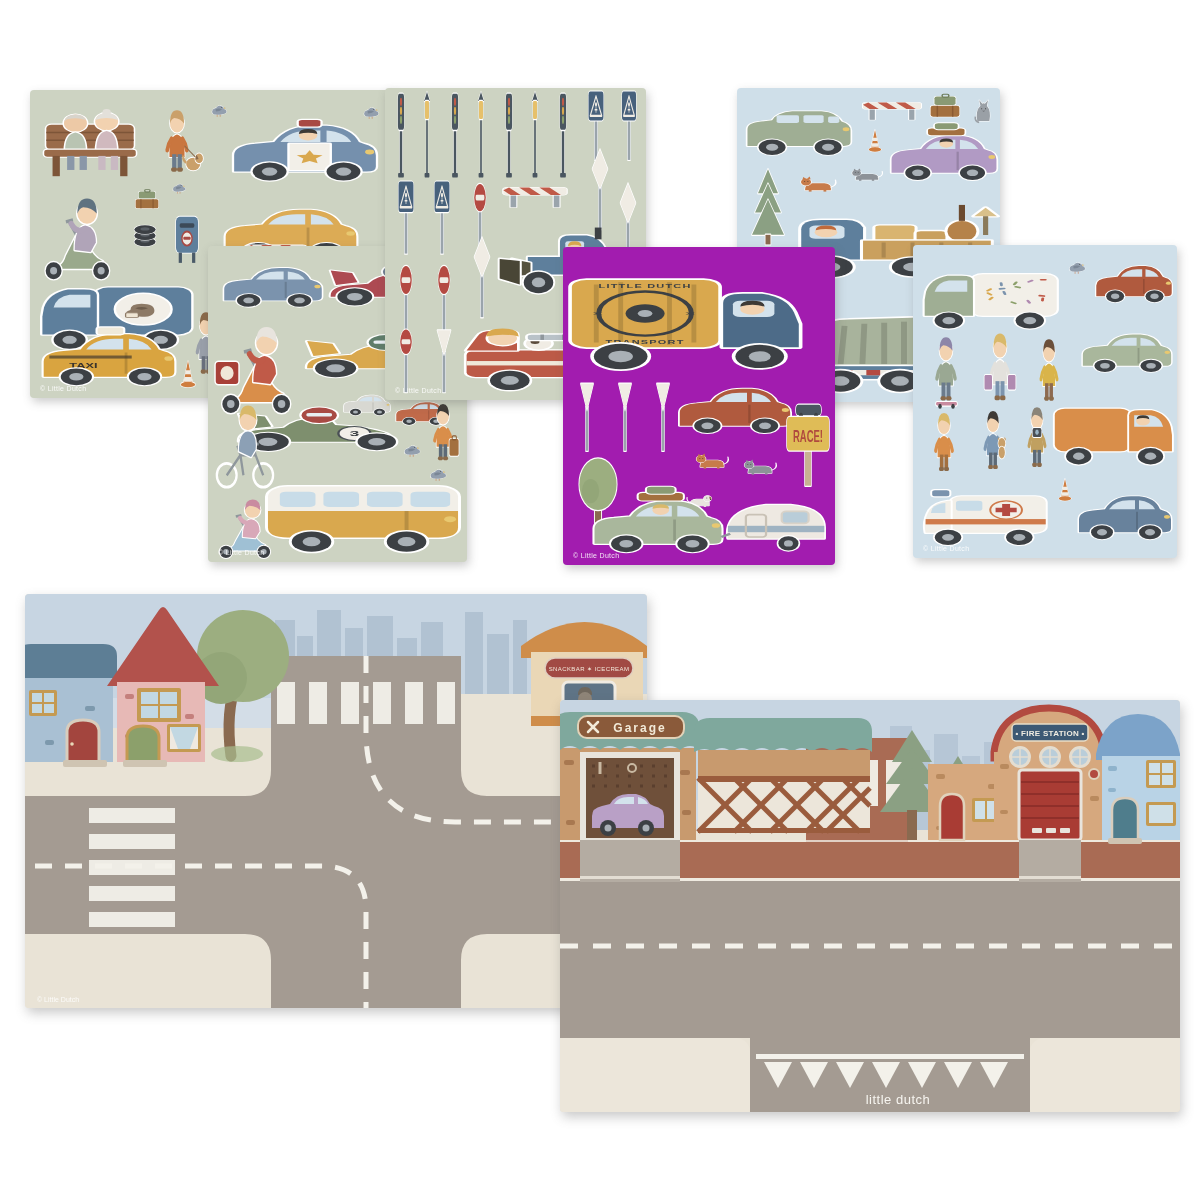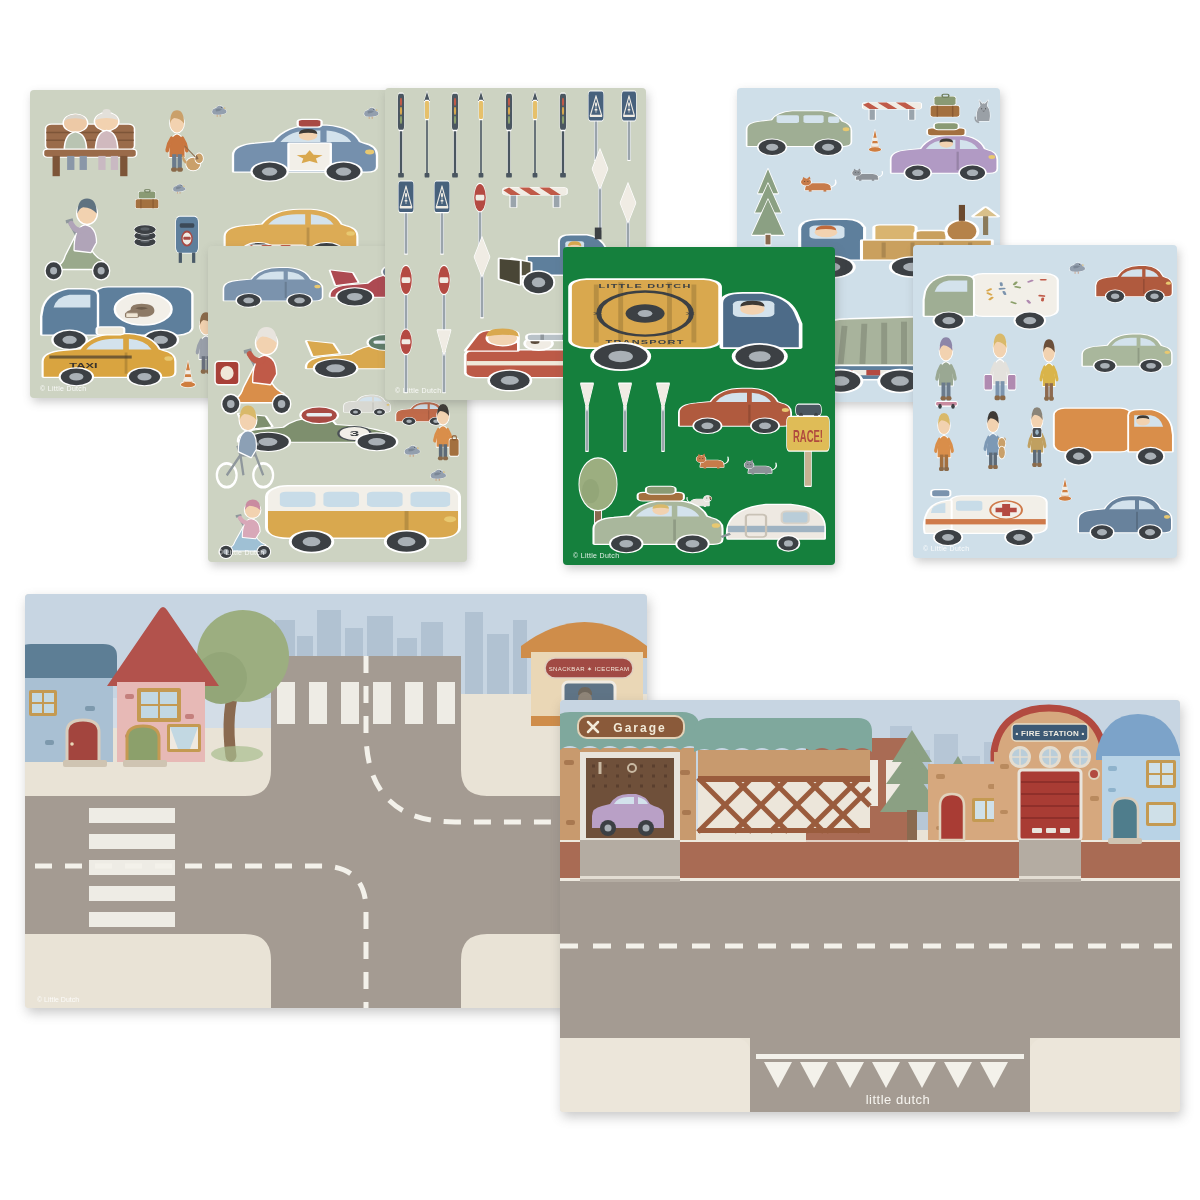--- a/index.html
+++ b/index.html
@@ -531,21 +531,21 @@
             <rect x="2" y="58" width="94" height="5" fill="#efe9da"></rect>
             <circle cx="90" cy="52" r="3" fill="#e8c870"></circle>
             <circle class="o" cx="26" cy="80" r="11" fill="#3c4044"></circle>
             <circle cx="26" cy="80" r="5.0" fill="#a9b0b6"></circle>
             <circle class="o" cx="76" cy="80" r="11" fill="#3c4044"></circle>
             <circle cx="76" cy="80" r="5.0" fill="#a9b0b6"></circle>
           </g>
         </svg>
         <div class="copy">© Little Dutch</div>
       </div>
-      <div class="sheet" style="left: 563px; top: 247px; width: 272px; height: 318px; background: #15803d; z-index: 6;">
+      <div class="sheet" style="left: 563px; top: 247px; width: 272px; height: 318px; background: #a21caf; z-index: 6;">
         <svg viewBox="0 0 272 318">
           <g class="sticker" transform="translate(4,12) scale(2.440,1.160)">
             <rect class="o" x="2" y="18" width="60" height="58" rx="6" fill="#d9a84e"></rect>
             <g stroke="rgba(0,0,0,0.15)" stroke-width="2">
               <line x1="12" y1="22" x2="12" y2="72"></line>
               <line x1="22" y1="20" x2="22" y2="74"></line>
               <line x1="42" y1="20" x2="42" y2="74"></line>
               <line x1="52" y1="22" x2="52" y2="72"></line>
             </g>
             <path class="o" d="M64 76 V38 Q64 30 72 30 H80 Q90 33 93 46 L95 56 V76 Z" fill="#4d6b88"></path>

